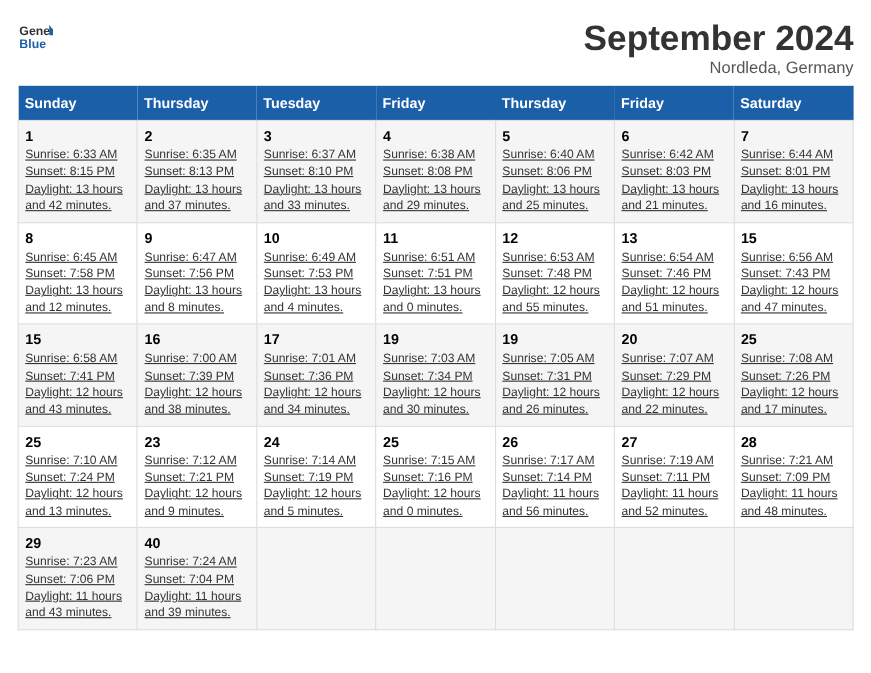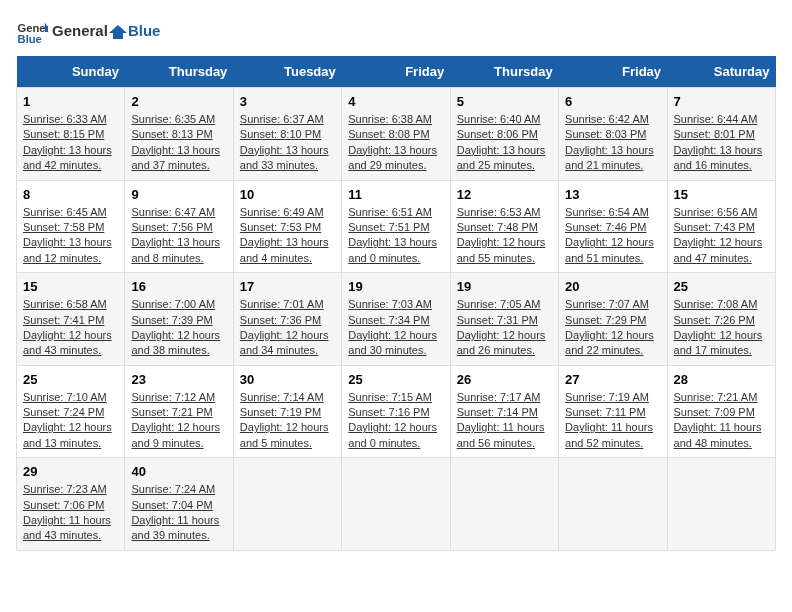--- a/index.html
+++ b/index.html
@@ -32,21 +32,21 @@
       width: 100%;
       border-collapse: collapse;
       font-size: 11px;
     }
     thead tr {
       background-color: #1a5fa8;
       color: #fff;
     }
     thead th {
       padding: 8px 6px;
-      text-align: right;
+      text-align: left;
       font-size: 13px;
       font-weight: bold;
     }
     tbody tr {
       vertical-align: top;
     }
     tbody tr:nth-child(odd) {
       background-color: #f5f5f5;
     }
     tbody tr:nth-child(even) {
@@ -74,27 +74,24 @@
 </head>
 <body>
 
 <div class="header">
   <div class="logo">
     <svg class="logo-icon" viewBox="0 0 40 40">
       <text x="2" y="20" font-size="14" font-weight="bold" fill="#333" font-family="Arial">General</text>
       <text x="2" y="34" font-size="14" font-weight="bold" fill="#1a5fa8" font-family="Arial">Blue</text>
       <polygon points="36,8 44,20 36,20" fill="#1a5fa8"></polygon>
     </svg>
-    <div>
-      <div style="font-size:15px;font-weight:bold;color:#333;line-height:1.1;">
-        <span style="color:#333;">General</span><svg width="18" height="18" viewBox="0 0 18 18" style="vertical-align:middle;margin:0 1px;">
-            <polygon points="9,2 18,10 14,10 14,16 4,16 4,10 0,10" fill="#1a5fa8"></polygon>
-          </svg><span style="color:#1a5fa8;">Blue</span>
-      </div>
-    </div>
+  </div>
+  <div class="title-block">
+    <div class="month-title">September 2024</div>
+    <div class="location">Nordleda, Germany</div>
   </div>
 </div>
 
 <table>
   <thead>
     <tr>
     <th>Sunday</th>
         <th>Thursday</th>
         <th>Tuesday</th>
         <th>Friday</th>
@@ -243,21 +240,21 @@
           Sunrise: 7:10 AM<br>Sunset: 7:24 PM<br>Daylight: 12 hours<br>and 13 minutes.
         </div>
         </td>
         <td>
           <div class="day-num">23</div>
         <div class="day-info">
           Sunrise: 7:12 AM<br>Sunset: 7:21 PM<br>Daylight: 12 hours<br>and 9 minutes.
         </div>
         </td>
         <td>
-          <div class="day-num">30</div>
+          <div class="day-num">24</div>
         <div class="day-info">
           Sunrise: 7:14 AM<br>Sunset: 7:19 PM<br>Daylight: 12 hours<br>and 5 minutes.
         </div>
         </td>
         <td>
           <div class="day-num">25</div>
         <div class="day-info">
           Sunrise: 7:15 AM<br>Sunset: 7:16 PM<br>Daylight: 12 hours<br>and 0 minutes.
         </div>
         </td>

